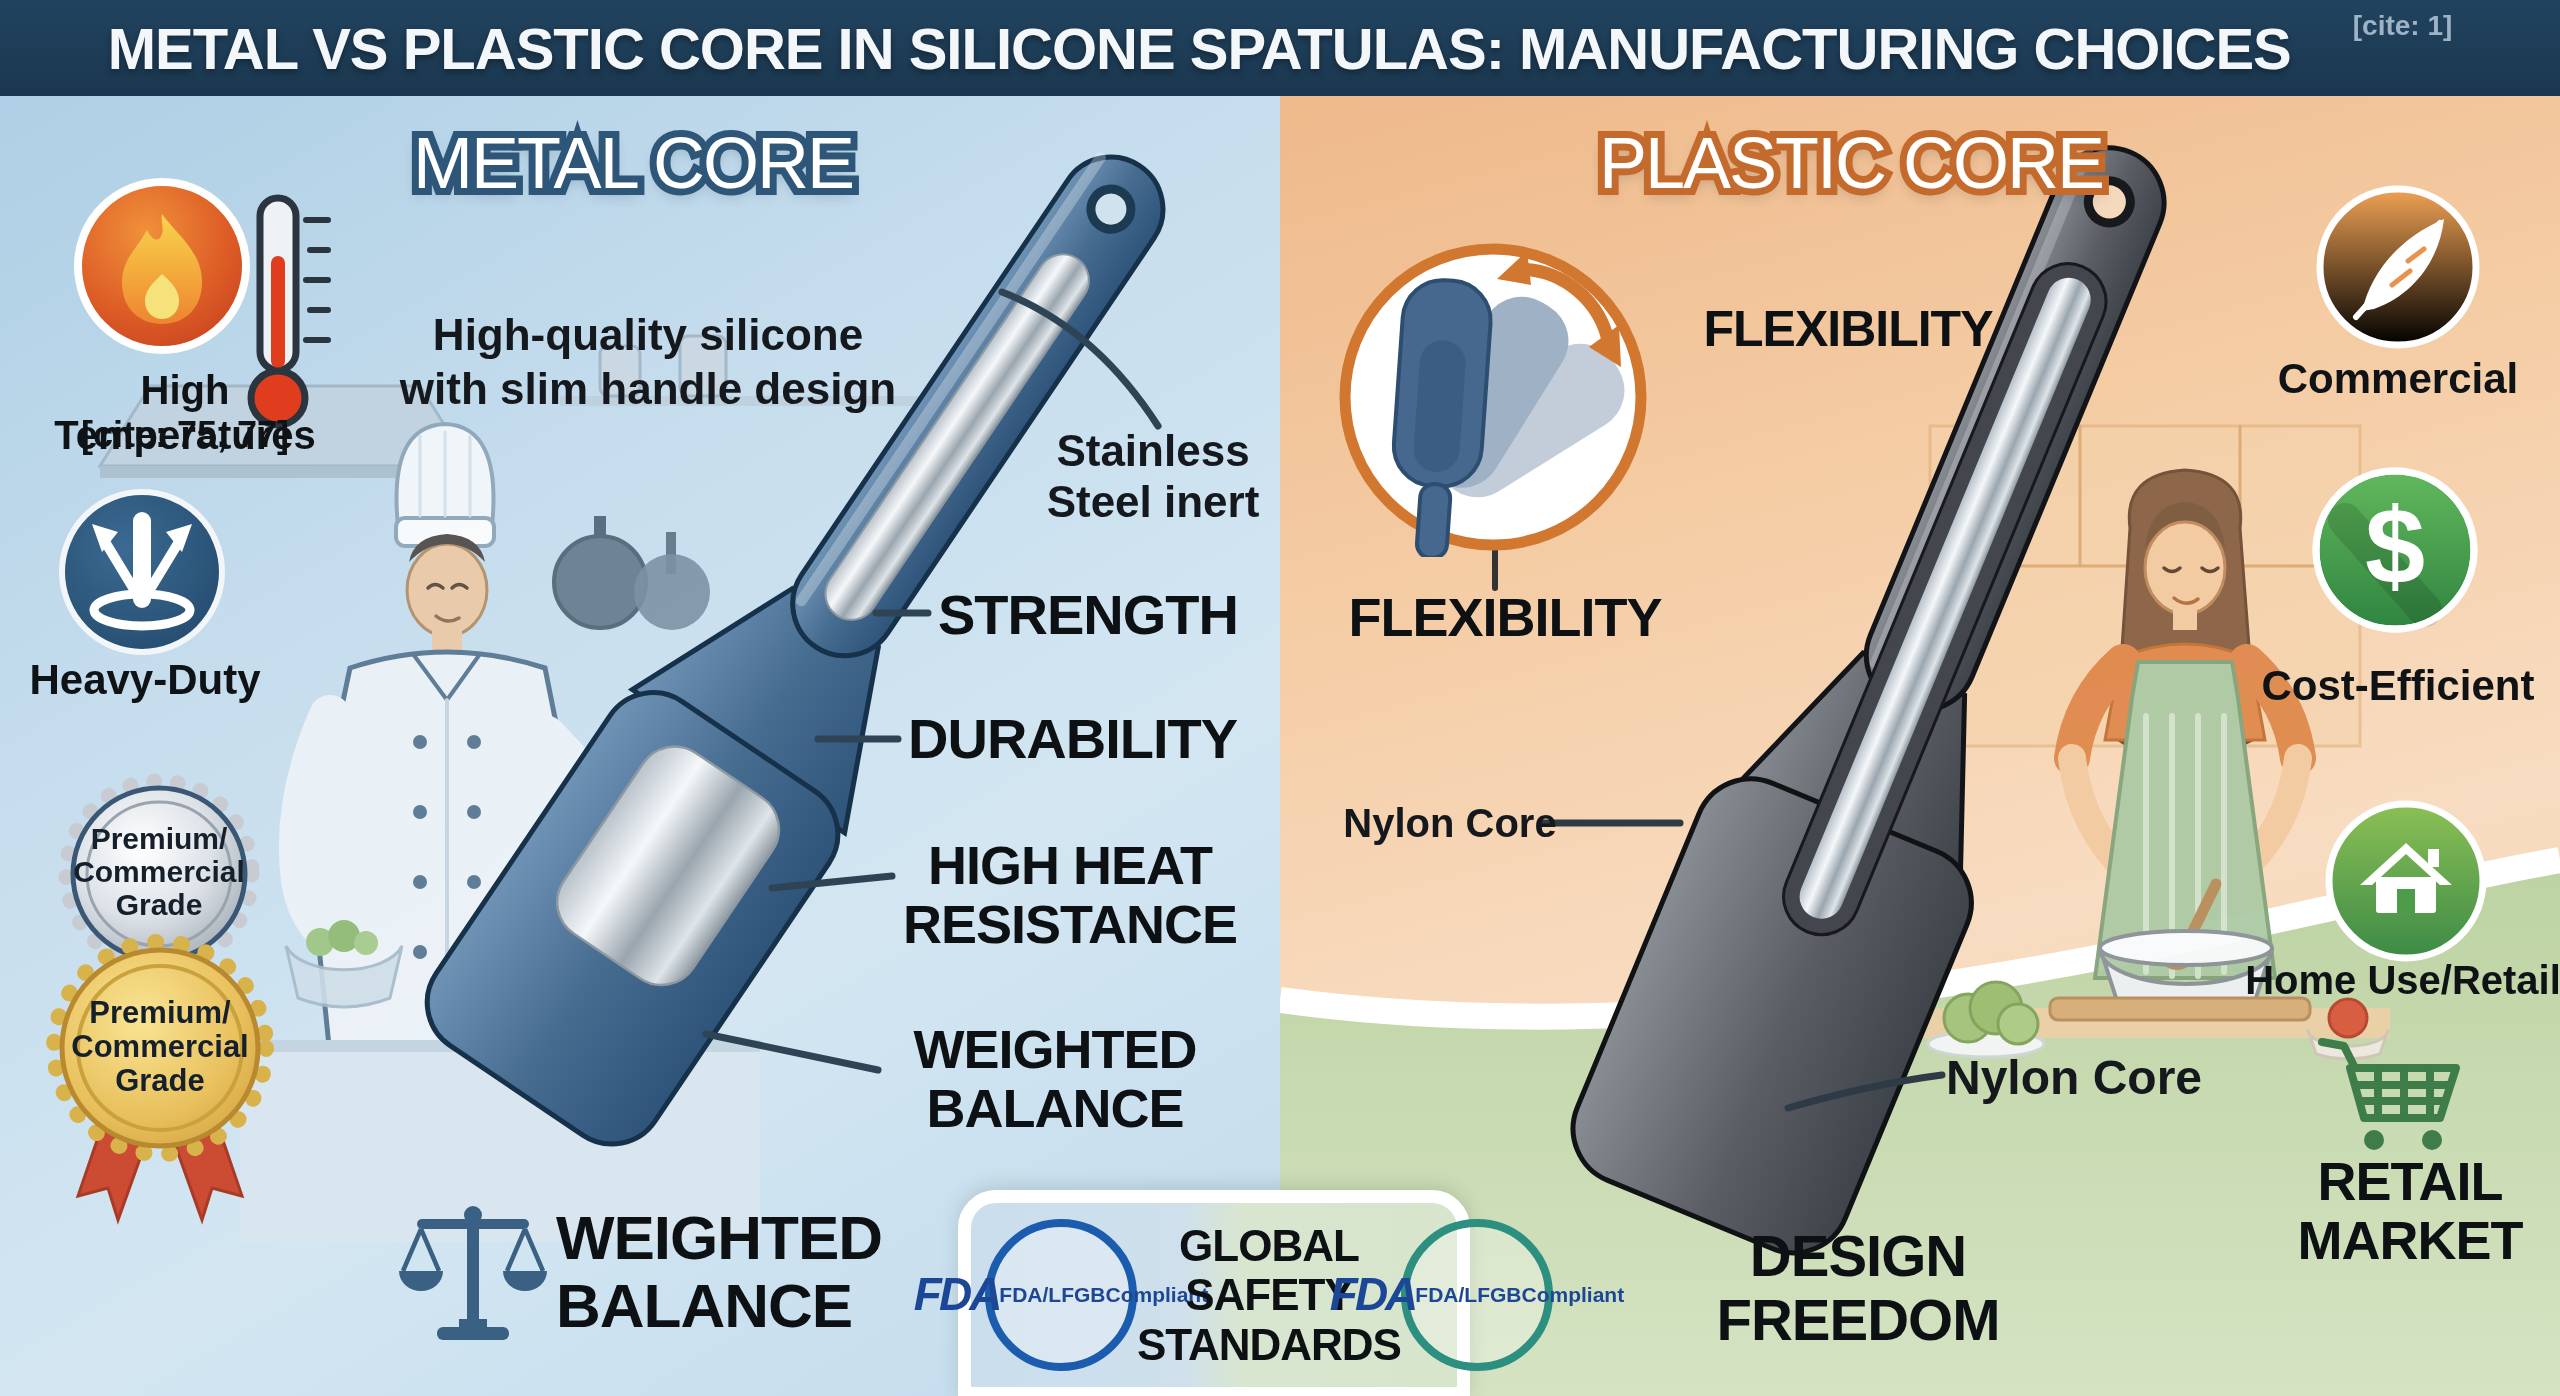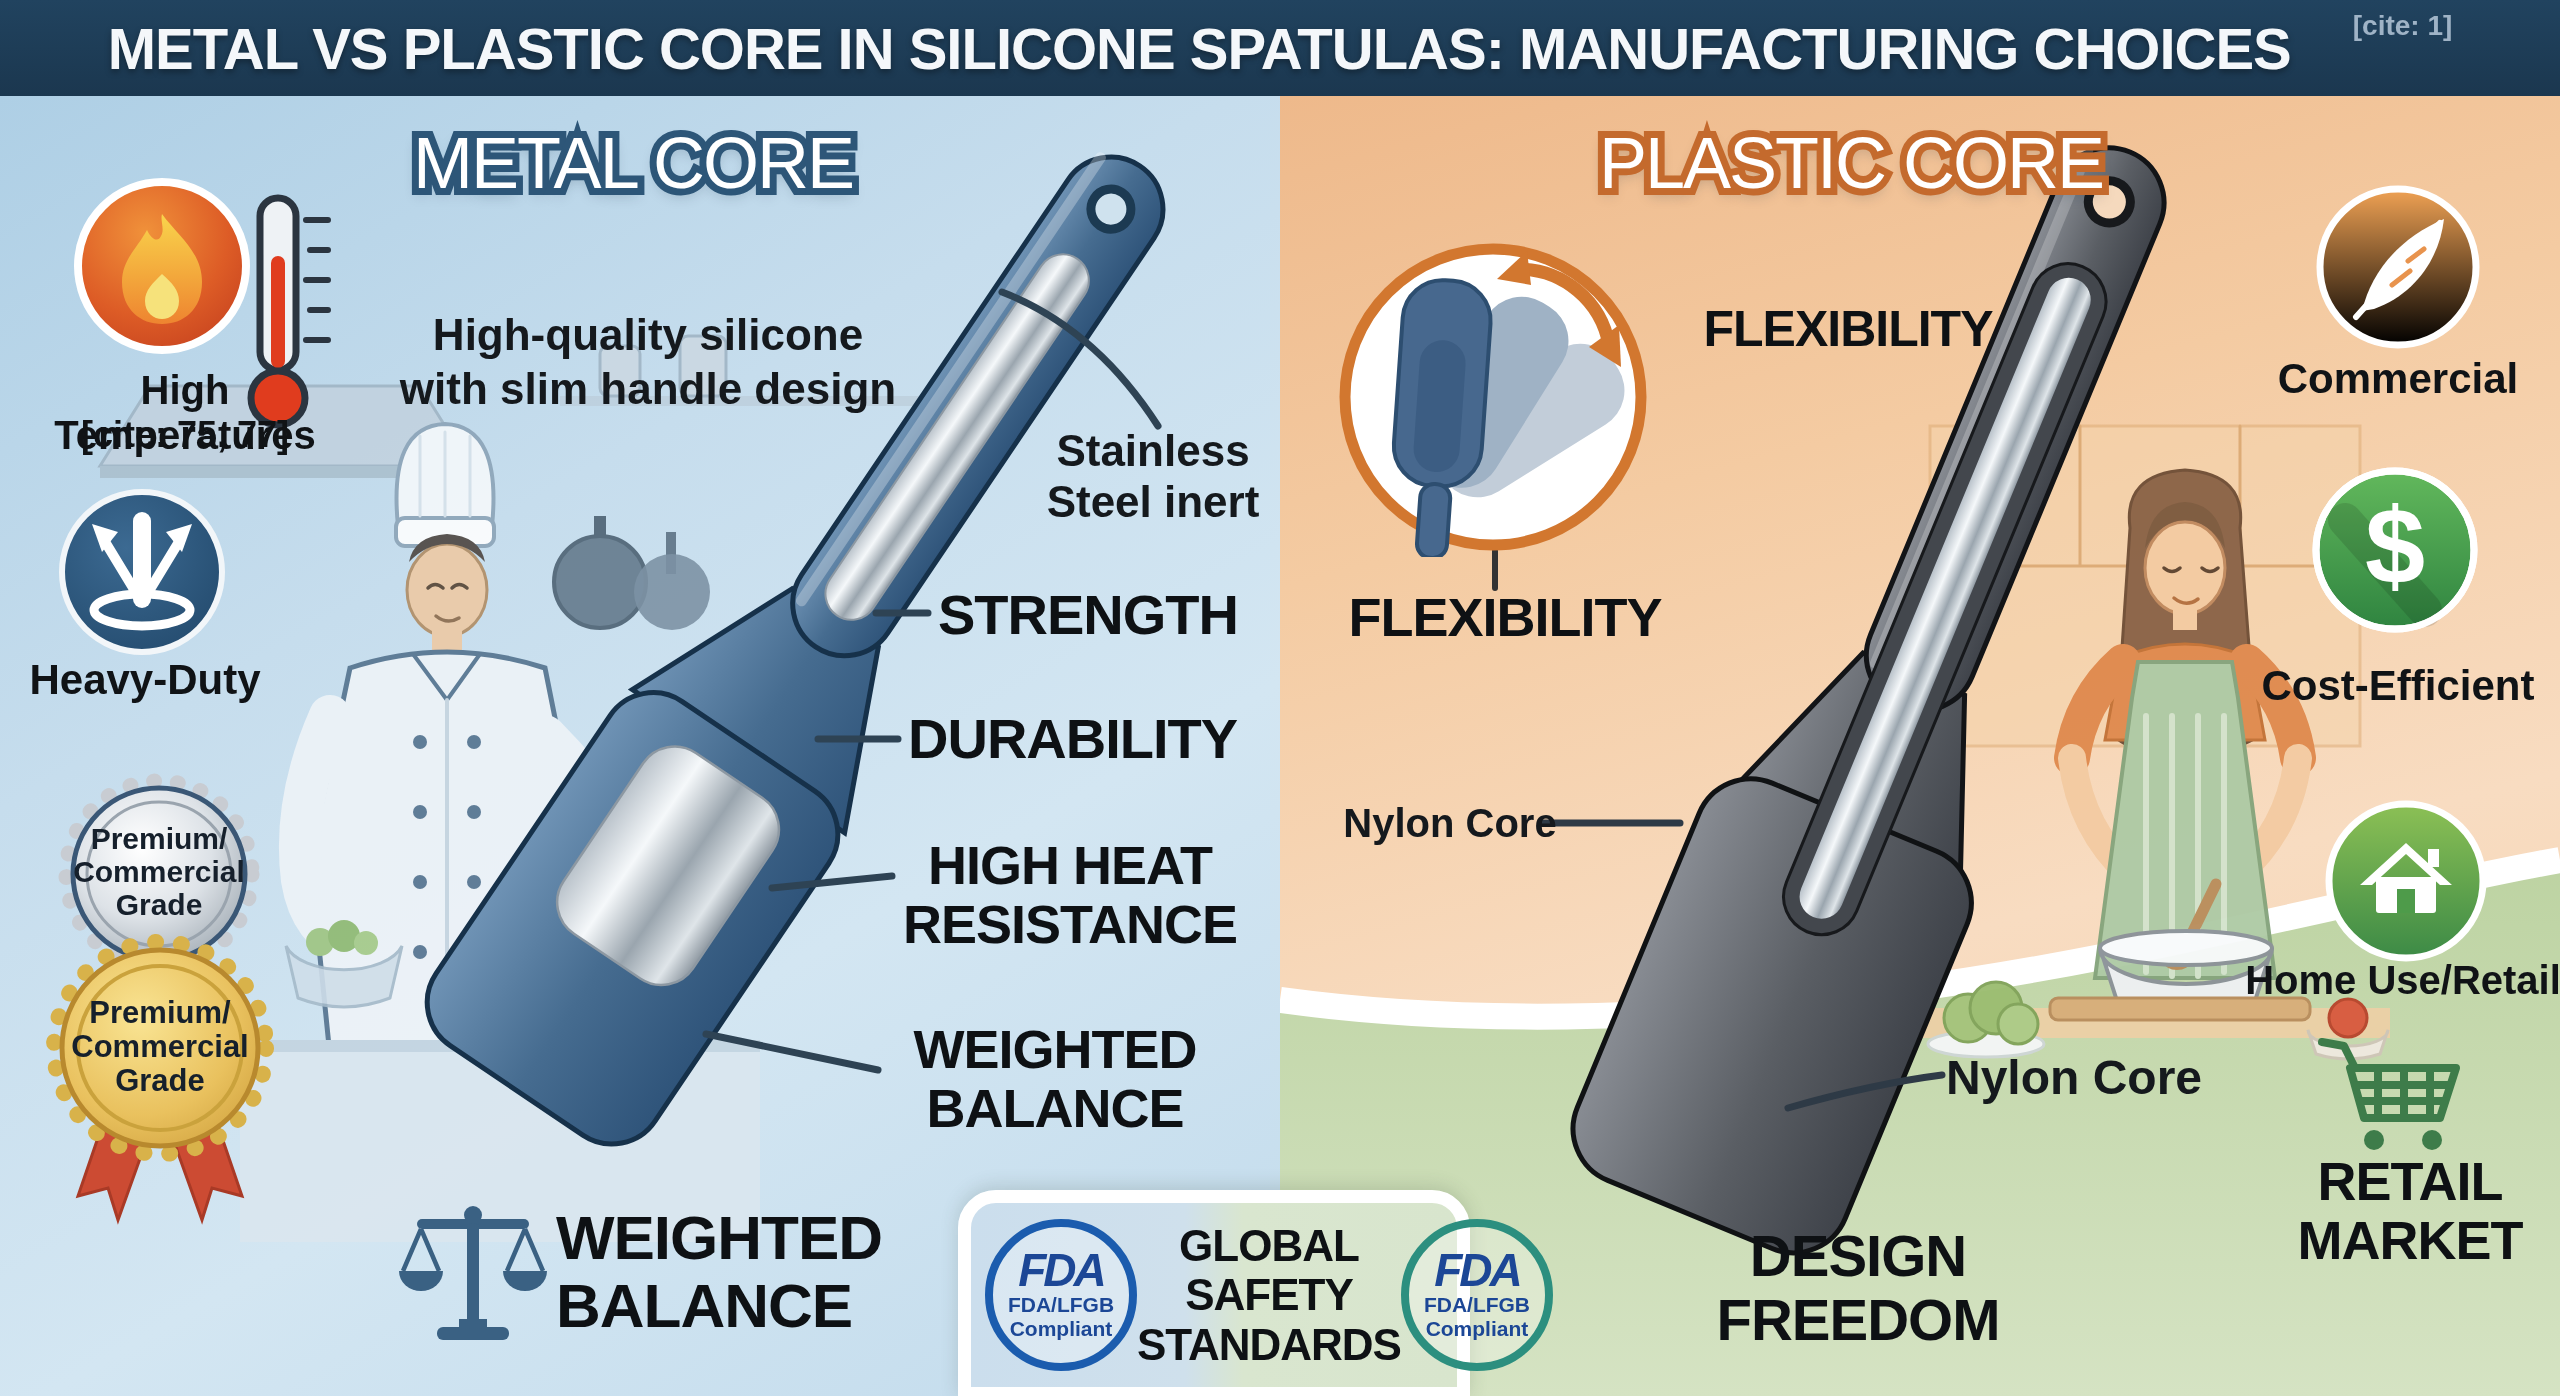--- a/index.html
+++ b/index.html
@@ -45,21 +45,21 @@
 
   svg{display:block;}
   .abs{position:absolute;}
 
   
   #safety-box{position:absolute;left:958px;top:1190px;width:512px;height:210px;
     border:13px solid #ffffff;border-radius:38px 38px 0 0;
     background:linear-gradient(90deg,#cbdeed 0%,#cfe0ec 44%,#d9e6cf 56%,#d8e5cd 100%);
     box-shadow:0 -4px 18px rgba(60,80,60,.18);
     display:flex;align-items:center;justify-content:space-between;padding:0 14px;z-index:30;}
-  .fda-circle{width:152px;height:152px;border-radius:50%;display:flex;flex-direction:column;
+  .fda-circle{width:152px;height:152px;border-radius:50%;display:flex;flex-direction:row;
     align-items:center;justify-content:center;background:rgba(255,255,255,.28);flex:0 0 auto;}
   #fda-left{border:8px solid #1b5cae;}
   #fda-right{border:8px solid #2c8f7f;}
   .fda-acronym{font-size:46px;font-weight:700;font-style:italic;letter-spacing:-3px;color:#1c4796;line-height:.95;}
   .fda-line{font-size:21px;font-weight:700;color:#1c4796;line-height:1.15;}
   #safety-title{font-size:44px;font-weight:700;color:#0e1114;text-align:center;line-height:1.12;letter-spacing:-1px;}
 </style>
 </head>
 <body>
 

